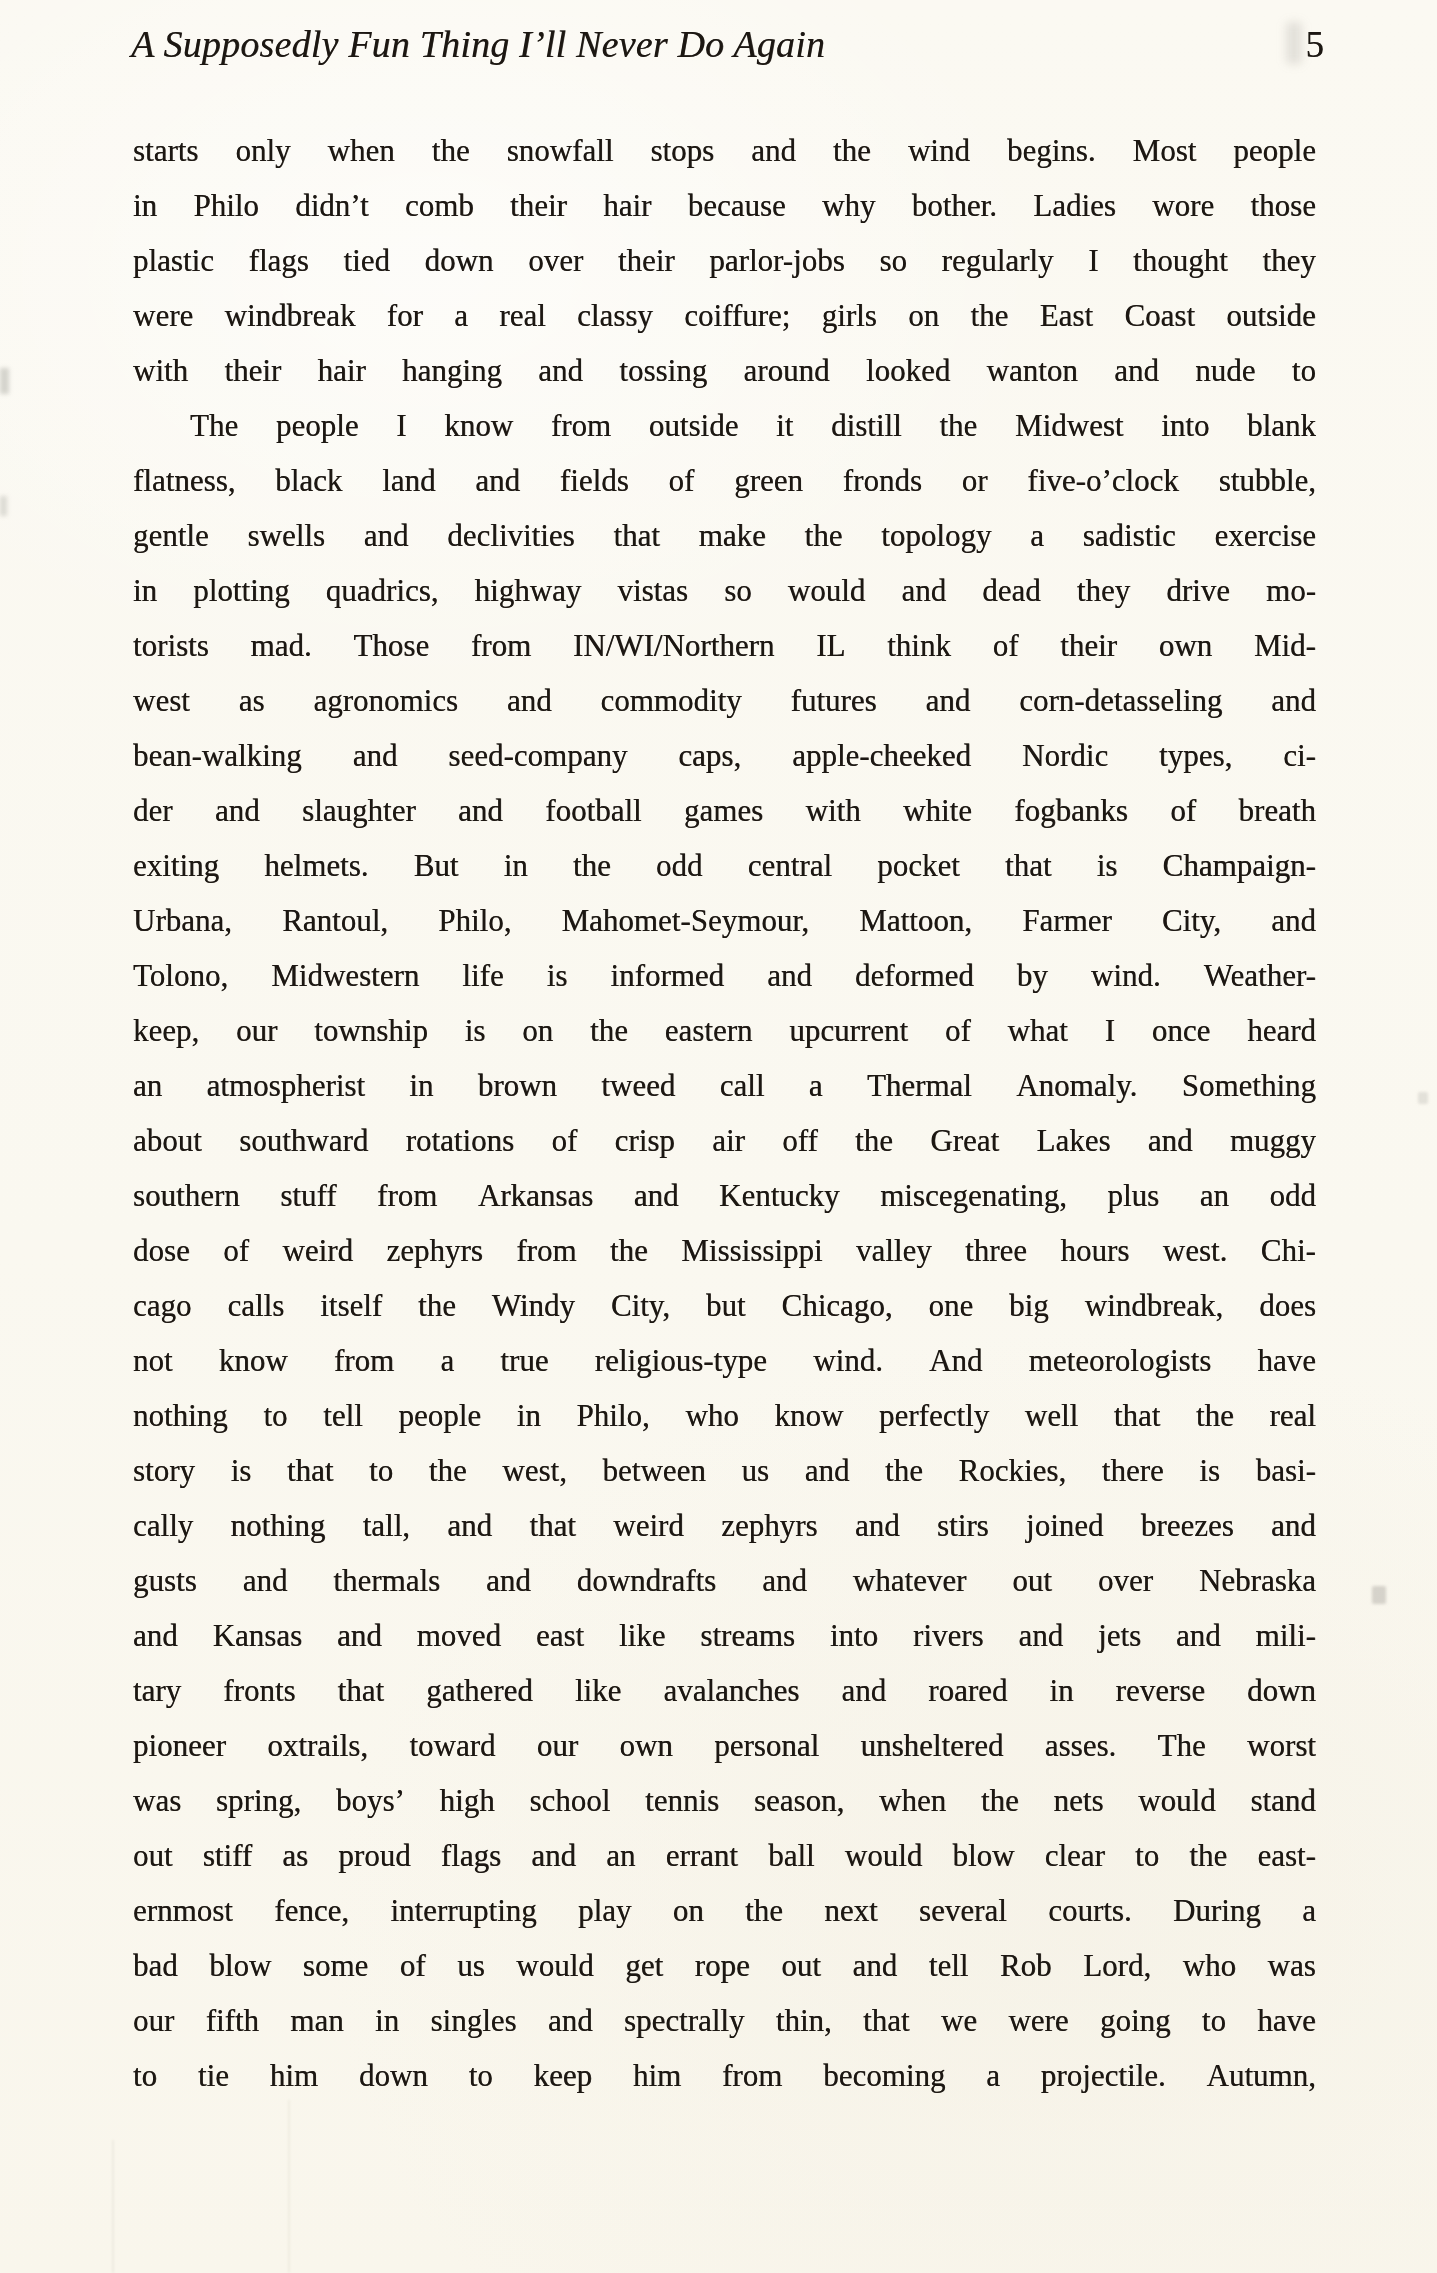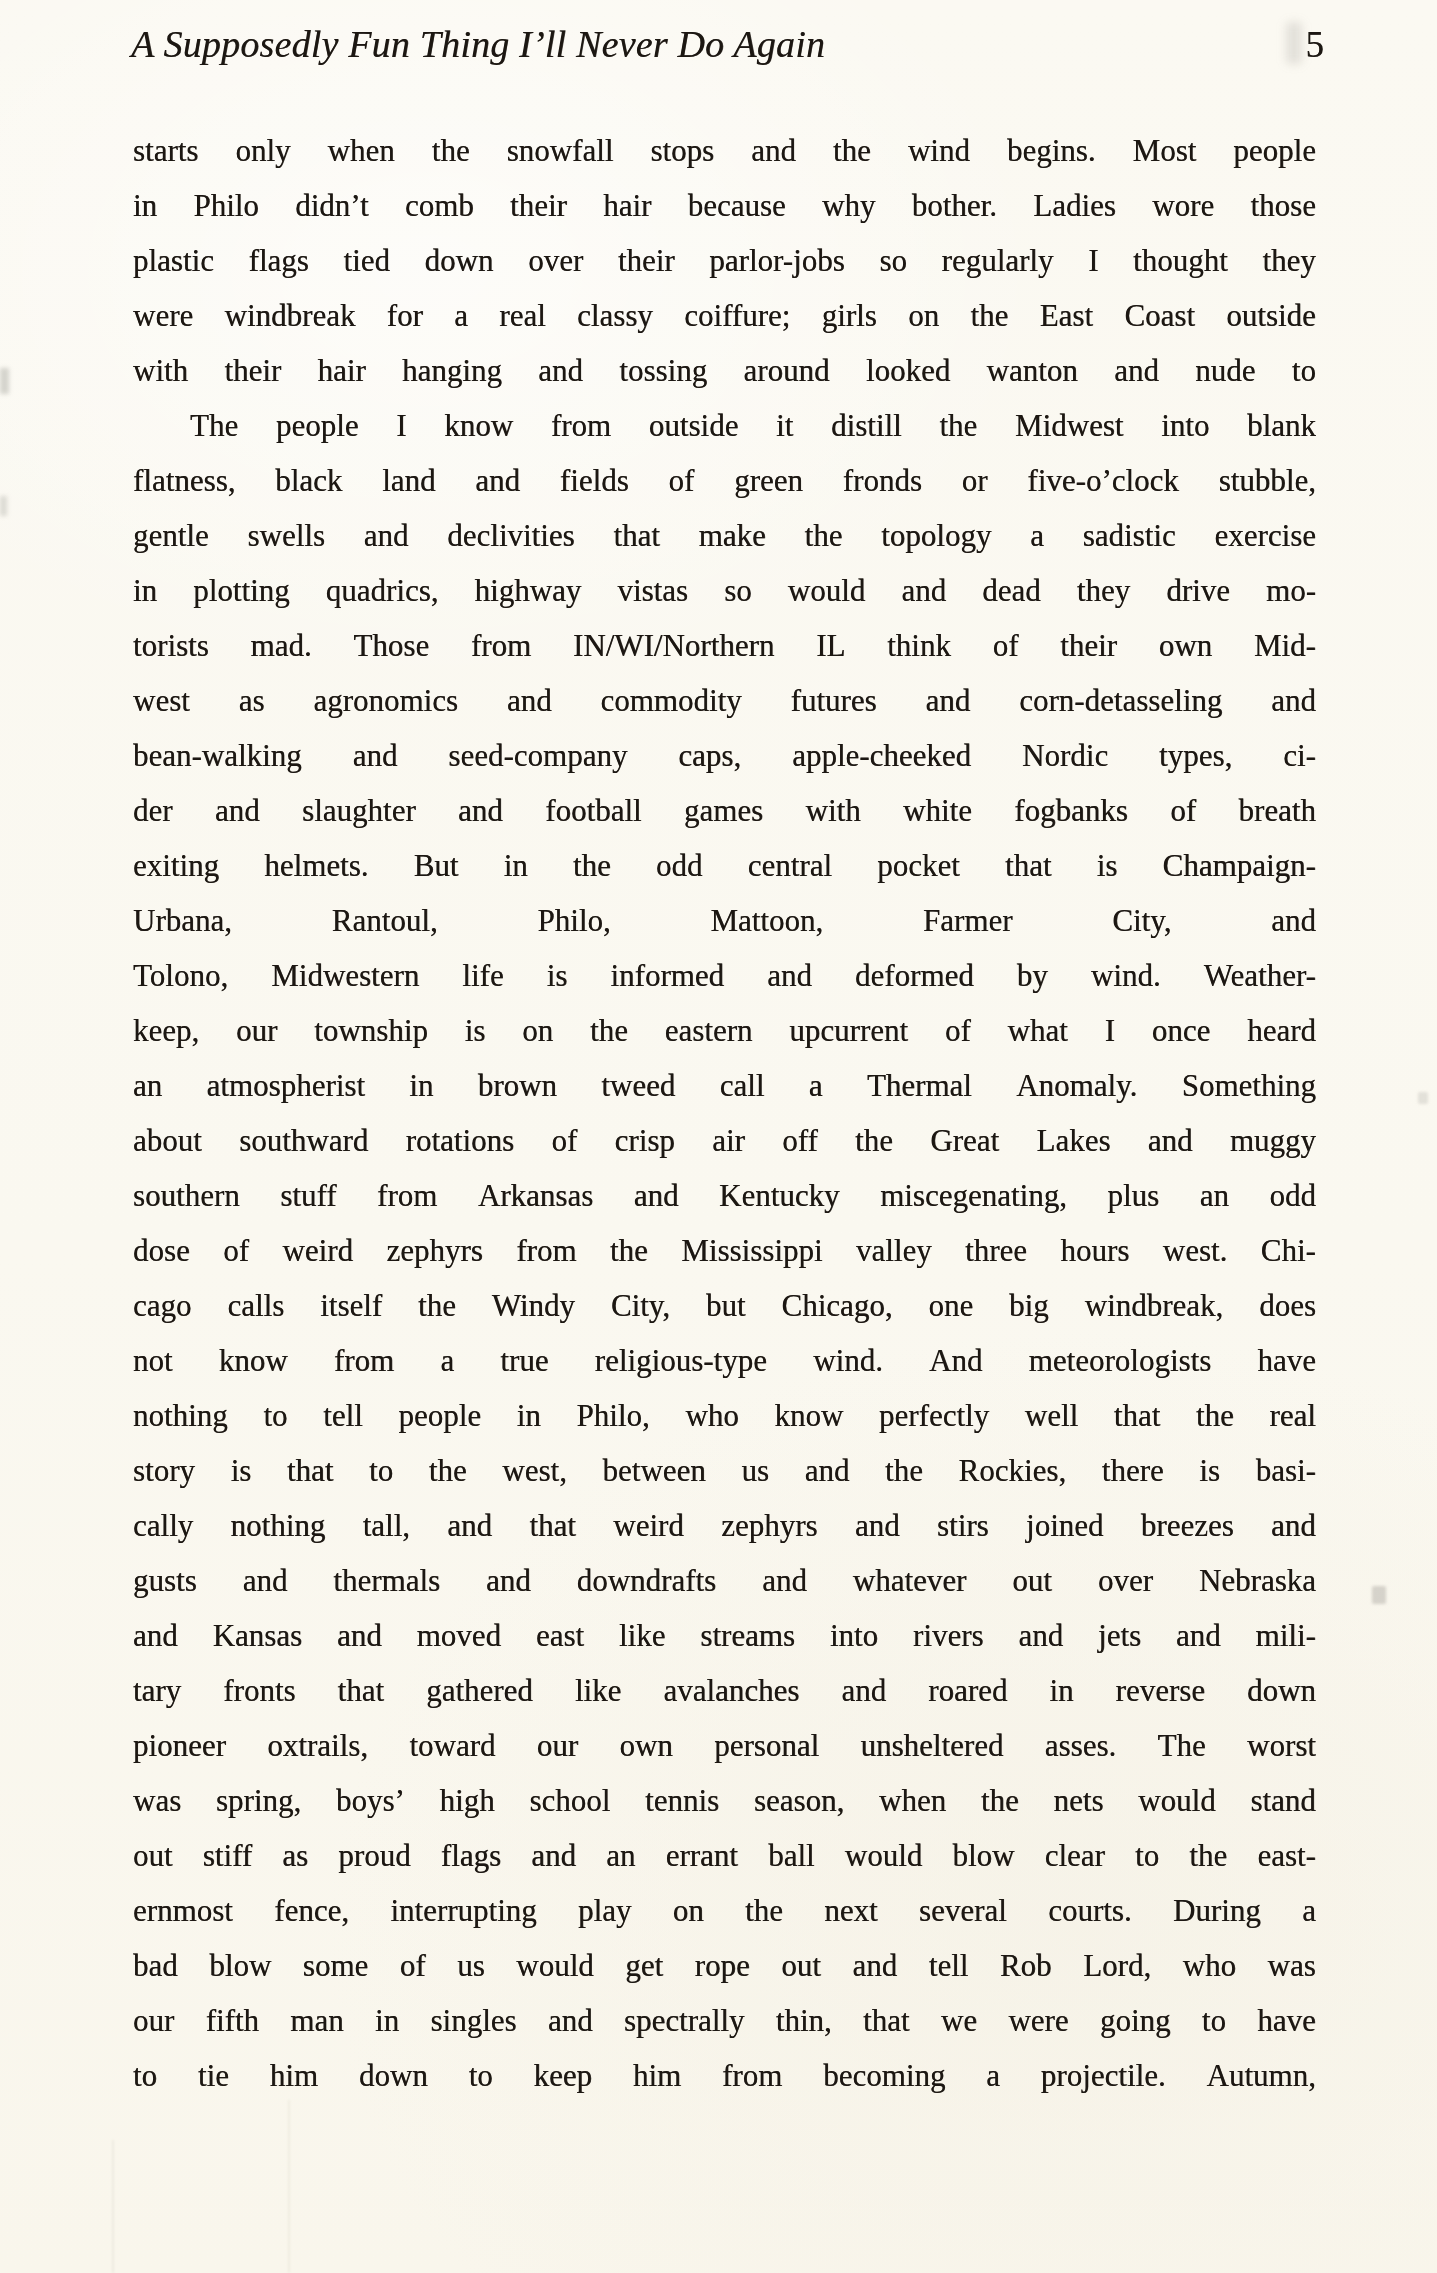--- a/index.html
+++ b/index.html
@@ -290,20 +290,21 @@
         <span>central</span>
         <span>pocket</span>
         <span>that</span>
         <span>is</span>
         <span>Champaign-</span>
       </div>
       <div class="line justified">
         <span>Urbana,</span>
         <span>Rantoul,</span>
         <span>Philo,</span>
+        <span>Mahomet-Seymour,</span>
         <span>Mattoon,</span>
         <span>Farmer</span>
         <span>City,</span>
         <span>and</span>
       </div>
       <div class="line justified">
         <span>Tolono,</span>
         <span>Midwestern</span>
         <span>life</span>
         <span>is</span>

